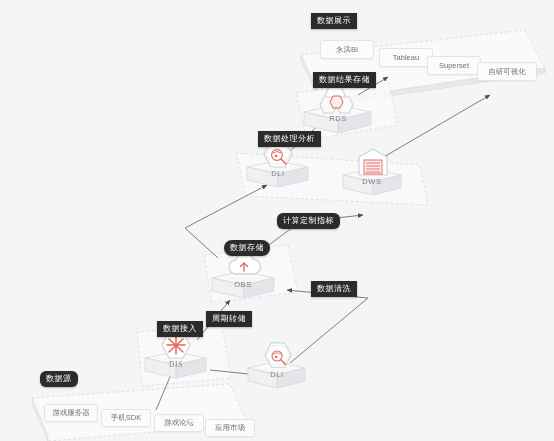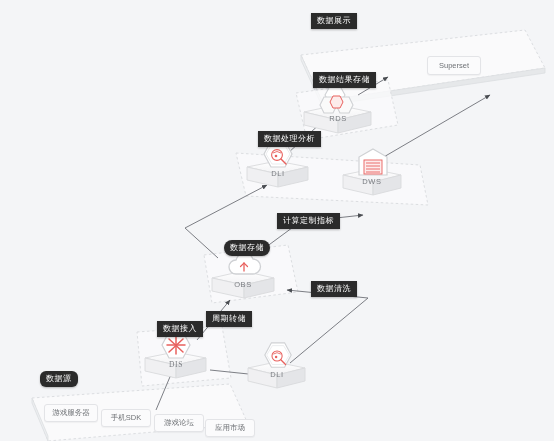--- a/index.html
+++ b/index.html
@@ -201,31 +201,34 @@
     <circle cx="15" cy="18" r="1.3" fill="#e8605d"></circle>
   </svg>
 
   <div class="tag" style="left:311px;top:13px;">数据展示</div>
   <div class="tag" style="left:313px;top:72px;">数据结果存储</div>
   <div class="tag" style="left:258px;top:131px;">数据处理分析</div>
   <div class="tag" style="left:224px;top:240px;border-radius:8px;">数据存储</div>
   <div class="tag" style="left:157px;top:321px;text-align:right;">数据接入</div>
   <div class="tag" style="left:40px;top:371px;border-radius:6px;">数据源</div>
 
-  <div class="tag" style="left:277px;top:213px;">计算定制指标</div>
+  <div class="tag" style="left:277px;top:213px;border-radius:6px;">计算定制指标</div>
   <div class="tag" style="left:206px;top:311px;">周期转储</div>
   <div class="tag" style="left:311px;top:281px;">数据清洗</div>
 
   <div class="nodelabel" style="left:318px;top:114px;width:40px;">RDS</div>
   <div class="nodelabel" style="left:258px;top:169px;width:40px;">DLI</div>
   <div class="nodelabel" style="left:352px;top:177px;width:40px;">DWS</div>
   <div class="nodelabel" style="left:223px;top:280px;width:40px;">OBS</div>
   <div class="nodelabel" style="left:156px;top:360px;width:40px;font-family:Liberation Serif, serif;">DIS</div>
   <div class="nodelabel" style="left:257px;top:370px;width:40px;">DLI</div>
 
+  <div class="chip" style="left:320px;top:40px;width:52px;height:17px;">永洪BI</div>
+  <div class="chip" style="left:379px;top:48px;width:52px;height:17px;">Tableau</div>
   <div class="chip" style="left:427px;top:56px;width:52px;height:17px;">Superset</div>
+  <div class="chip" style="left:477px;top:62px;width:58px;height:17px;">自研可视化</div>
 
   <div class="chip" style="left:44px;top:404px;width:52px;height:16px;">游戏服务器</div>
   <div class="chip" style="left:101px;top:409px;width:48px;height:16px;">手机SDK</div>
   <div class="chip" style="left:154px;top:414px;width:48px;height:16px;">游戏论坛</div>
   <div class="chip" style="left:205px;top:419px;width:48px;height:16px;">应用市场</div>
 
 </div>
 
 </body></html>

